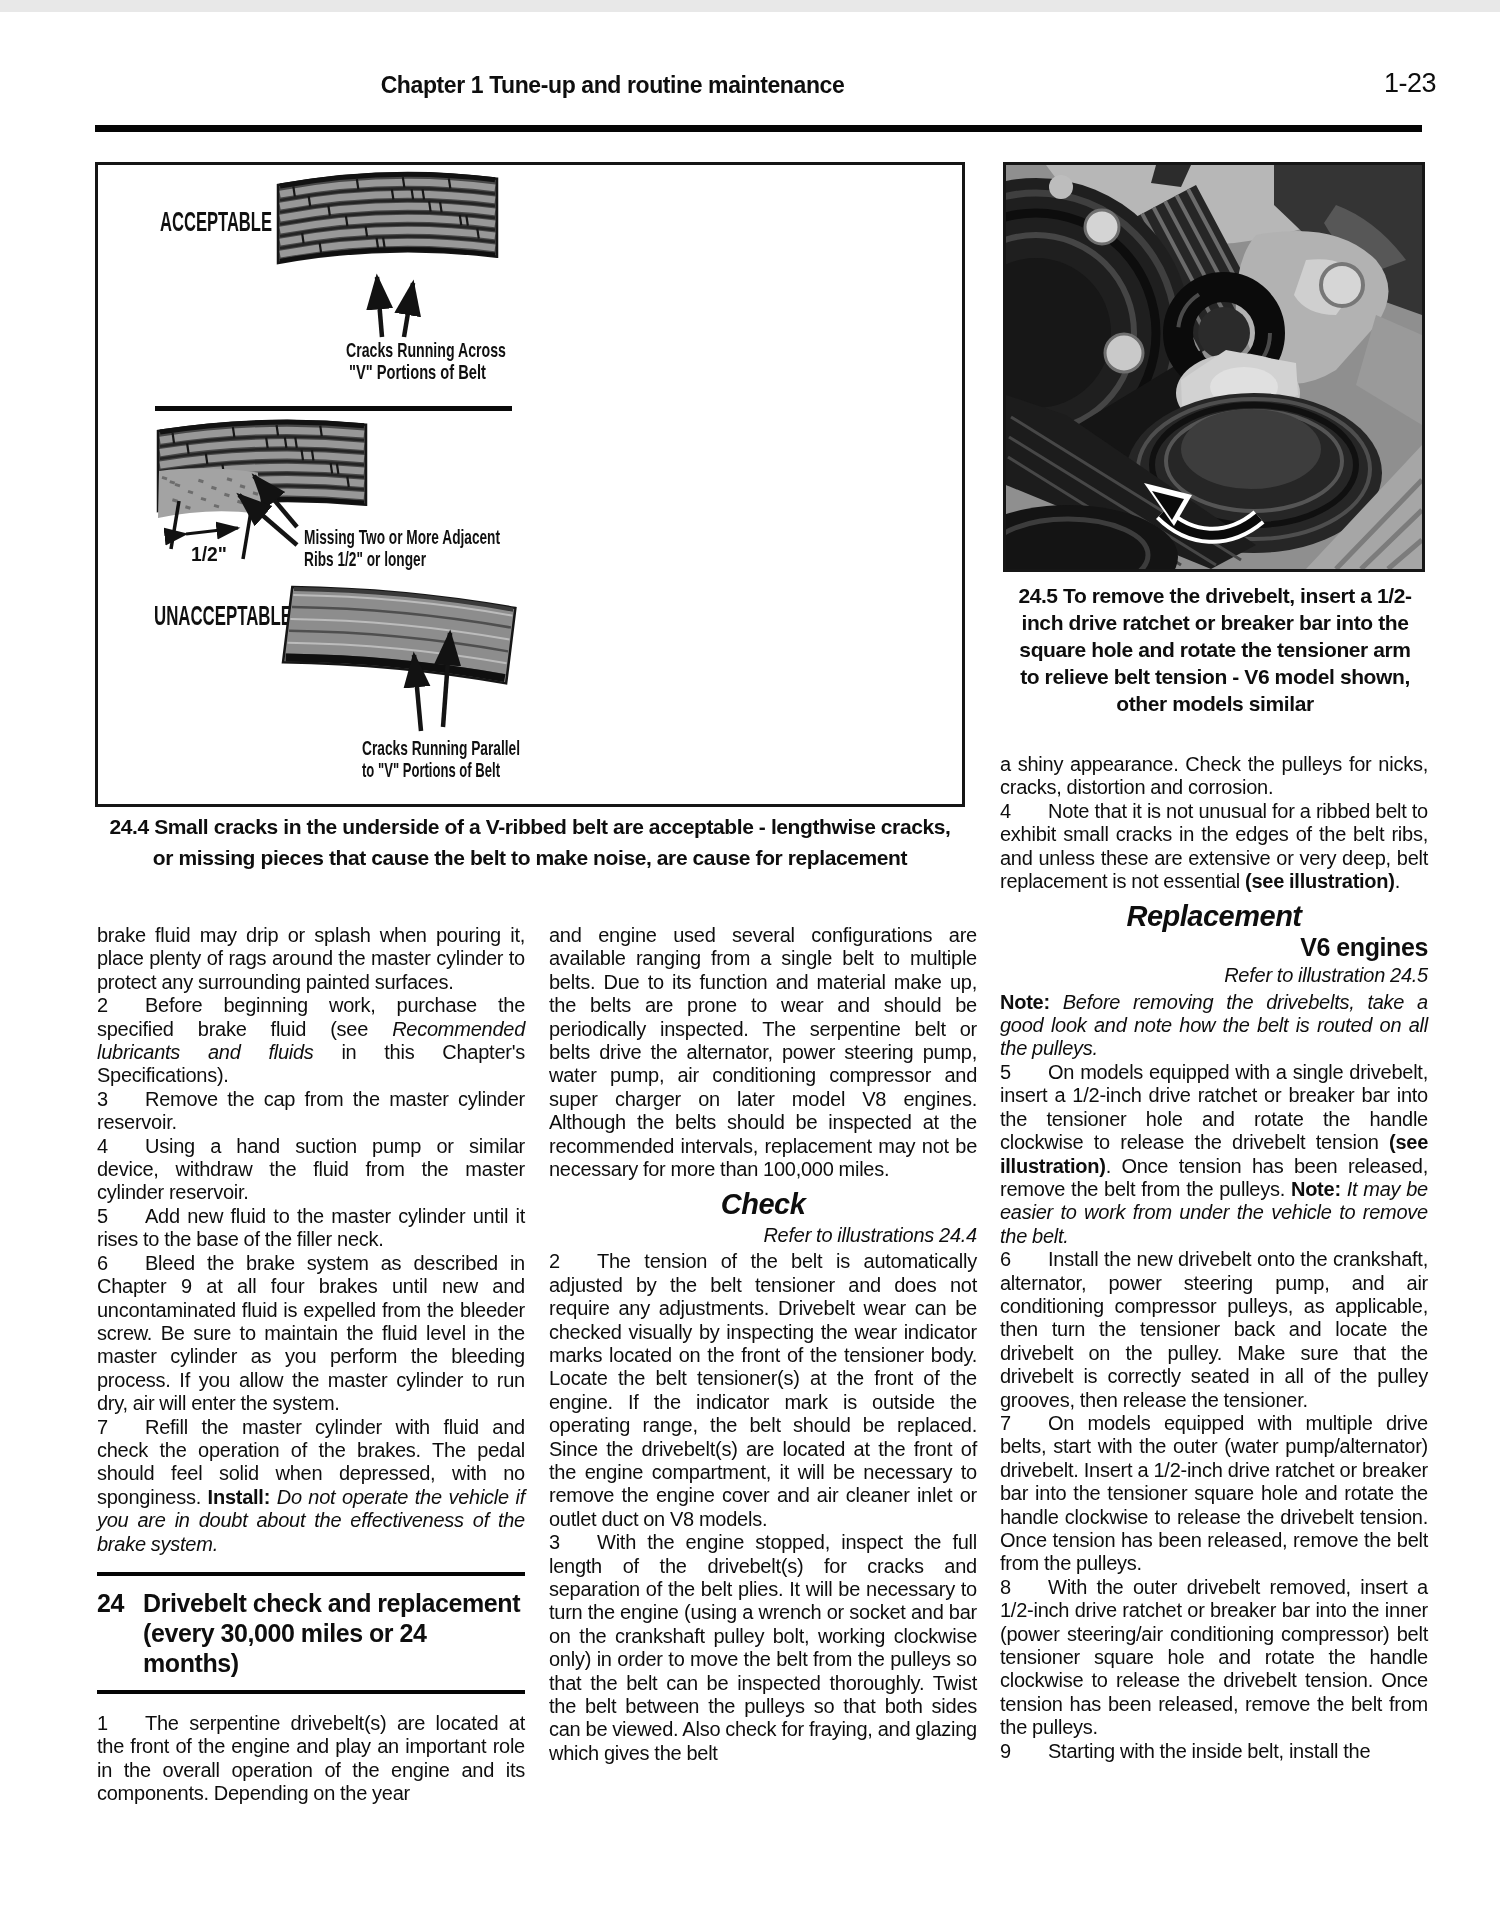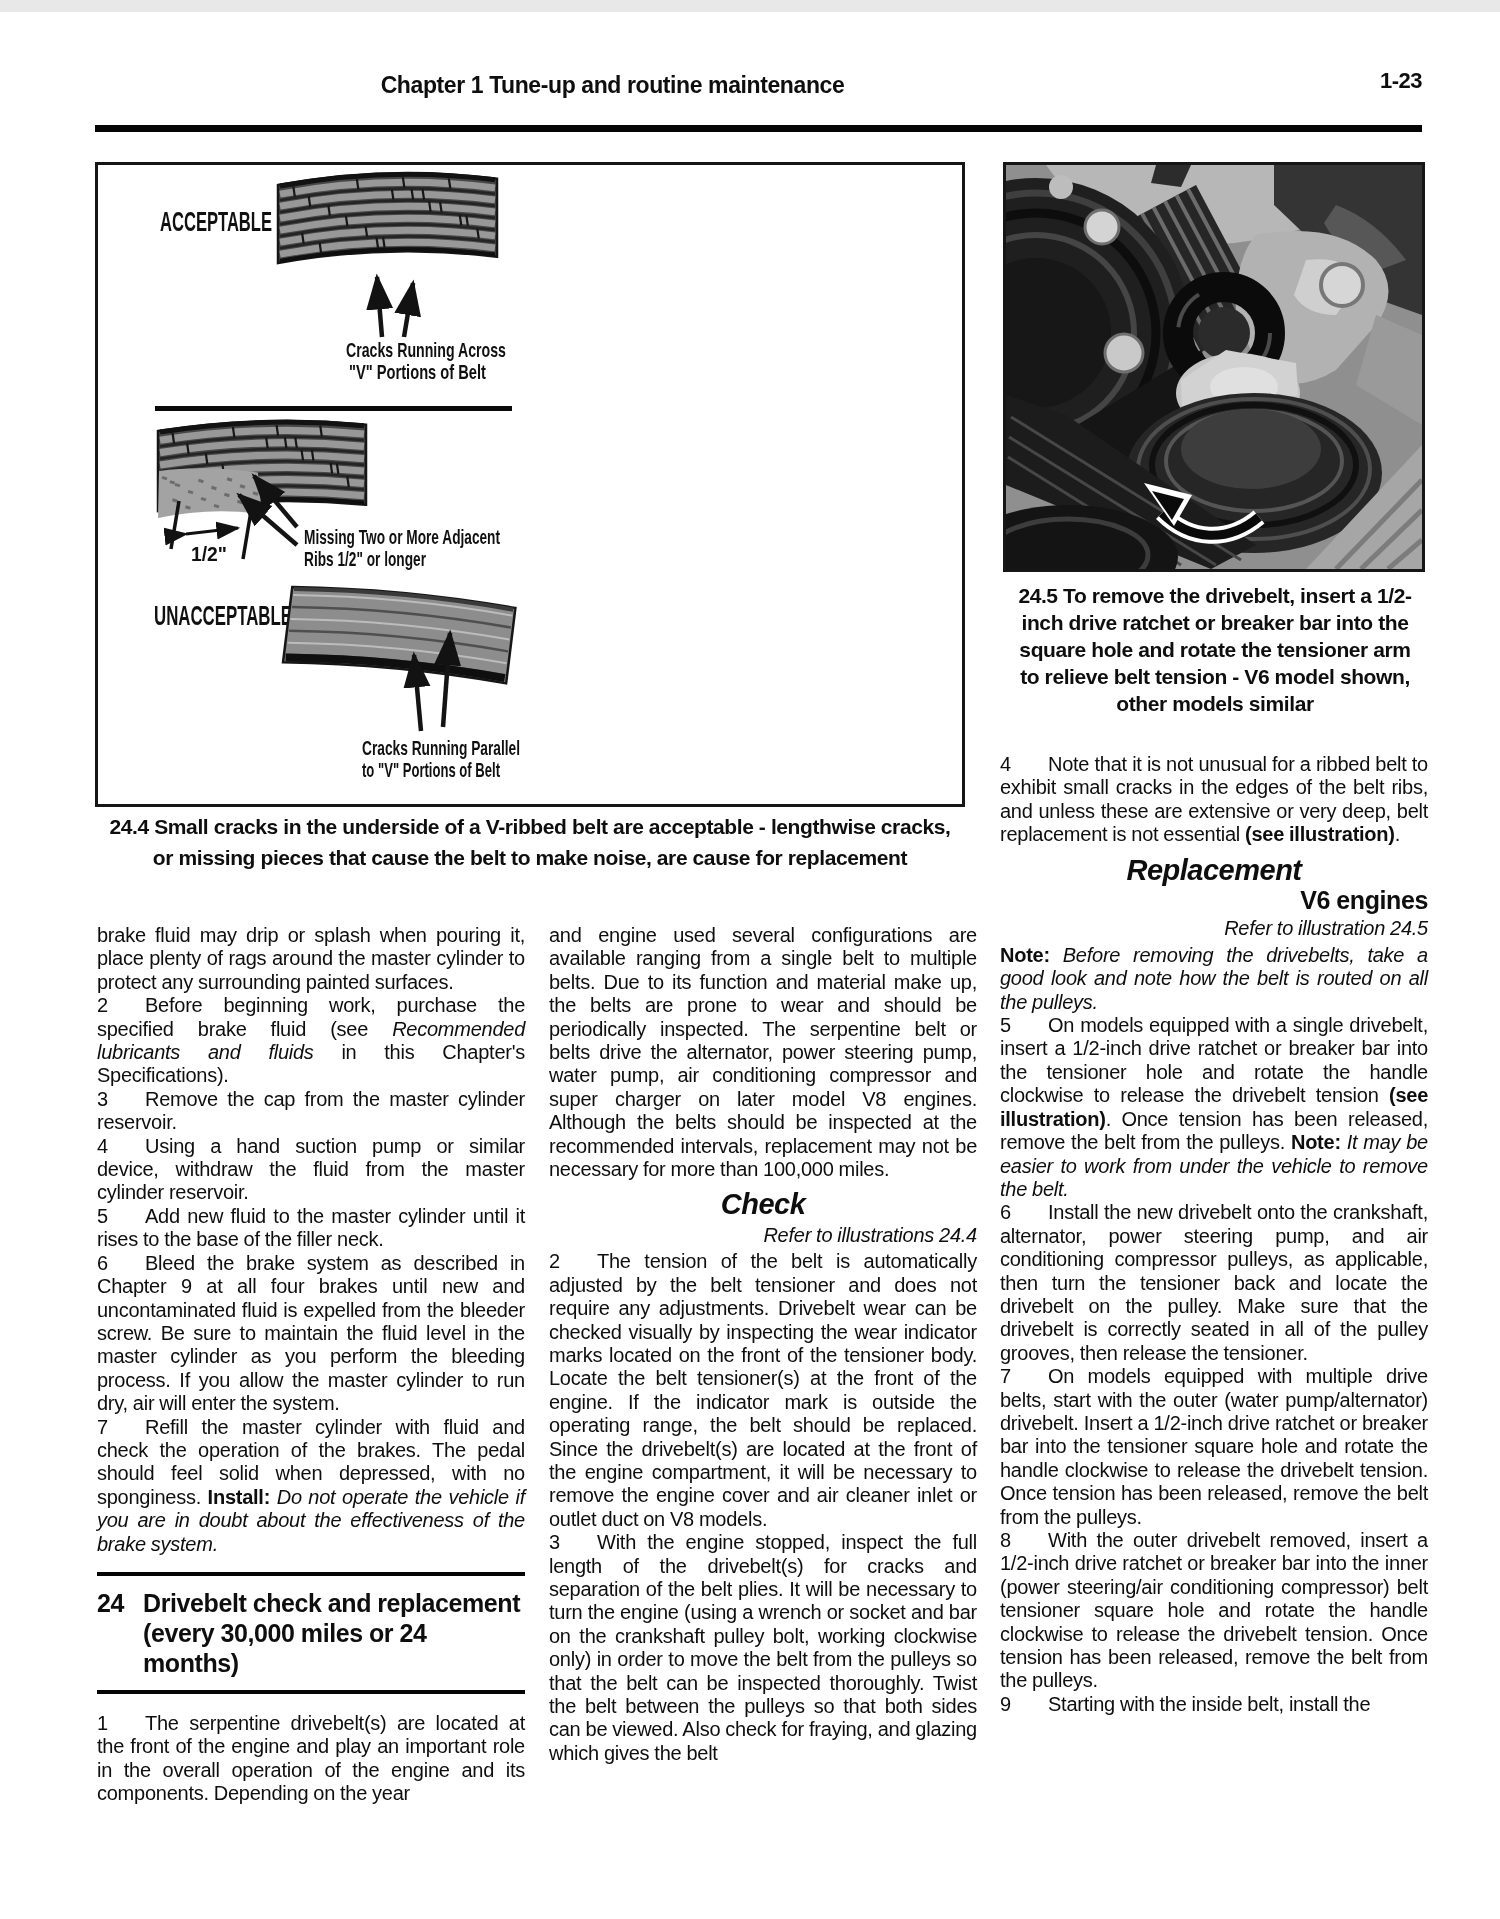--- a/index.html
+++ b/index.html
@@ -1,21 +1,21 @@
 <!DOCTYPE html>
 <html lang="en"><head>
 <meta charset="utf-8">
 <style>
   html,body{margin:0;padding:0;background:#e8e8e8;}
   .page{position:relative;width:1500px;height:1919px;background:#ffffff;margin:12px auto;
         font-family:"Liberation Sans",sans-serif;color:#0e0e0e;overflow:hidden;}
   
   .hdr-title{position:absolute;top:60px;left:95px;width:1035px;text-align:center;
              font-size:23px;font-weight:bold;letter-spacing:-0.4px;}
-  .hdr-page{position:absolute;top:56px;right:78px;font-size:22px;font-weight:bold;letter-spacing:-0.5px;}
+  .hdr-page{position:absolute;top:56px;right:64px;font-size:27px;font-weight:normal;letter-spacing:-0.5px;}
   .hdr-rule{position:absolute;top:113px;left:95px;width:1327px;height:7px;background:#050505;}
   
   .fig244{position:absolute;left:95px;top:150px;width:864px;height:639px;border:3px solid #161616;background:#fff;}
   .fig244 svg{display:block;width:100%;height:100%;}
   .cap244{position:absolute;left:88px;top:799px;width:884px;text-align:center;font-weight:bold;
           font-size:21px;line-height:31px;letter-spacing:-0.4px;white-space:pre-line;}
   
   .photo245{position:absolute;left:1003px;top:150px;width:416px;height:404px;border:3px solid #161616;background:#8e8e8e;}
   .photo245 svg{display:block;width:100%;height:100%;}
   .cap245{position:absolute;left:998px;top:570px;width:434px;text-align:center;font-weight:bold;
@@ -306,20 +306,21 @@
       <p class="bp"><span class="num">1</span><span class="r-n">The serpentine drivebelt(s) are located at the front of the engine and play an important role in the overall operation of the engine and its components. Depending on the year</span></p>
     </div>
   <div class="col" id="col-mid">
       <p class="bp"><span class="r-n">and engine used several configurations are available ranging from a single belt to multiple belts. Due to its function and material make up, the belts are prone to wear and should be periodically inspected. The serpentine belt or belts drive the alternator, power steering pump, water pump, air conditioning compressor and super charger on later model V8 engines. Although the belts should be inspected at the recommended intervals, replacement may not be necessary for more than 100,000 miles.</span></p>
       <div class="h1i">Check</div>
       <p class="ref">Refer to illustrations 24.4</p>
       <p class="bp"><span class="num">2</span><span class="r-n">The tension of the belt is automatically adjusted by the belt tensioner and does not require any adjustments. Drivebelt wear can be checked visually by inspecting the wear indicator marks located on the front of the tensioner body. Locate the belt tensioner(s) at the front of the engine. If the indicator mark is outside the operating range, the belt should be replaced. Since the drivebelt(s) are located at the front of the engine compartment, it will be necessary to remove the engine cover and air cleaner inlet or outlet duct on V8 models.</span></p>
       <p class="bp"><span class="num">3</span><span class="r-n">With the engine stopped, inspect the full length of the drivebelt(s) for cracks and separation of the belt plies. It will be necessary to turn the engine (using a wrench or socket and bar on the crankshaft pulley bolt, working clockwise only) in order to move the belt from the pulleys so that the belt can be inspected thoroughly. Twist the belt between the pulleys so that both sides can be viewed. Also check for fraying, and glazing which gives the belt</span></p>
     </div>
   <div class="col" id="col-right">
+      <p class="bp"><span class="r-n">a shiny appearance. Check the pulleys for nicks, cracks, distortion and corrosion.</span></p>
       <p class="bp"><span class="num">4</span><span class="r-n">Note that it is not unusual for a ribbed belt to exhibit small cracks in the edges of the belt ribs, and unless these are extensive or very deep, belt replacement is not essential </span><span class="r-b">(see illustration)</span><span class="r-n">.</span></p>
       <div class="h1i">Replacement</div>
       <div class="h2b">V6 engines</div>
       <p class="ref">Refer to illustration 24.5</p>
       <p class="bp"><span class="r-b">Note: </span><span class="r-i">Before removing the drivebelts, take a good look and note how the belt is routed on all the pulleys.</span></p>
       <p class="bp"><span class="num">5</span><span class="r-n">On models equipped with a single drivebelt, insert a 1/2-inch drive ratchet or breaker bar into the tensioner hole and rotate the handle clockwise to release the drivebelt tension </span><span class="r-b">(see illustration)</span><span class="r-n">. Once tension has been released, remove the belt from the pulleys. </span><span class="r-b">Note: </span><span class="r-i">It may be easier to work from under the vehicle to remove the belt.</span></p>
       <p class="bp"><span class="num">6</span><span class="r-n">Install the new drivebelt onto the crankshaft, alternator, power steering pump, and air conditioning compressor pulleys, as applicable, then turn the tensioner back and locate the drivebelt on the pulley. Make sure that the drivebelt is correctly seated in all of the pulley grooves, then release the tensioner.</span></p>
       <p class="bp"><span class="num">7</span><span class="r-n">On models equipped with multiple drive belts, start with the outer (water pump/alternator) drivebelt. Insert a 1/2-inch drive ratchet or breaker bar into the tensioner square hole and rotate the handle clockwise to release the drivebelt tension. Once tension has been released, remove the belt from the pulleys.</span></p>
       <p class="bp"><span class="num">8</span><span class="r-n">With the outer drivebelt removed, insert a 1/2-inch drive ratchet or breaker bar into the inner (power steering/air conditioning compressor) belt tensioner square hole and rotate the handle clockwise to release the drivebelt tension. Once tension has been released, remove the belt from the pulleys.</span></p>
       <p class="bp"><span class="num">9</span><span class="r-n">Starting with the inside belt, install the</span></p>

